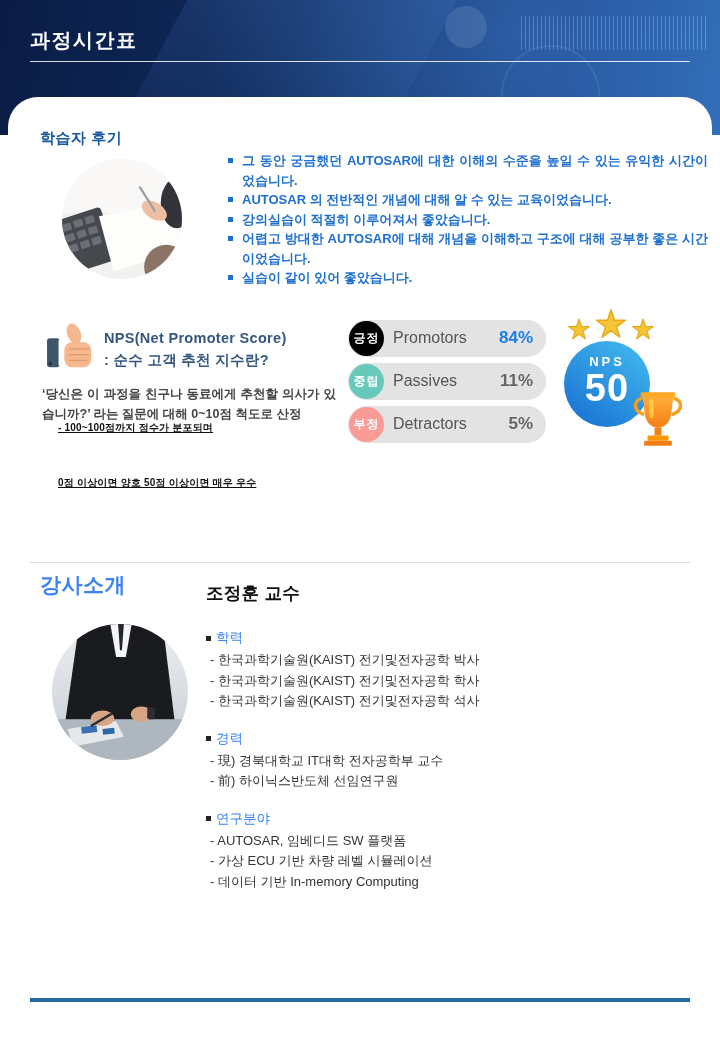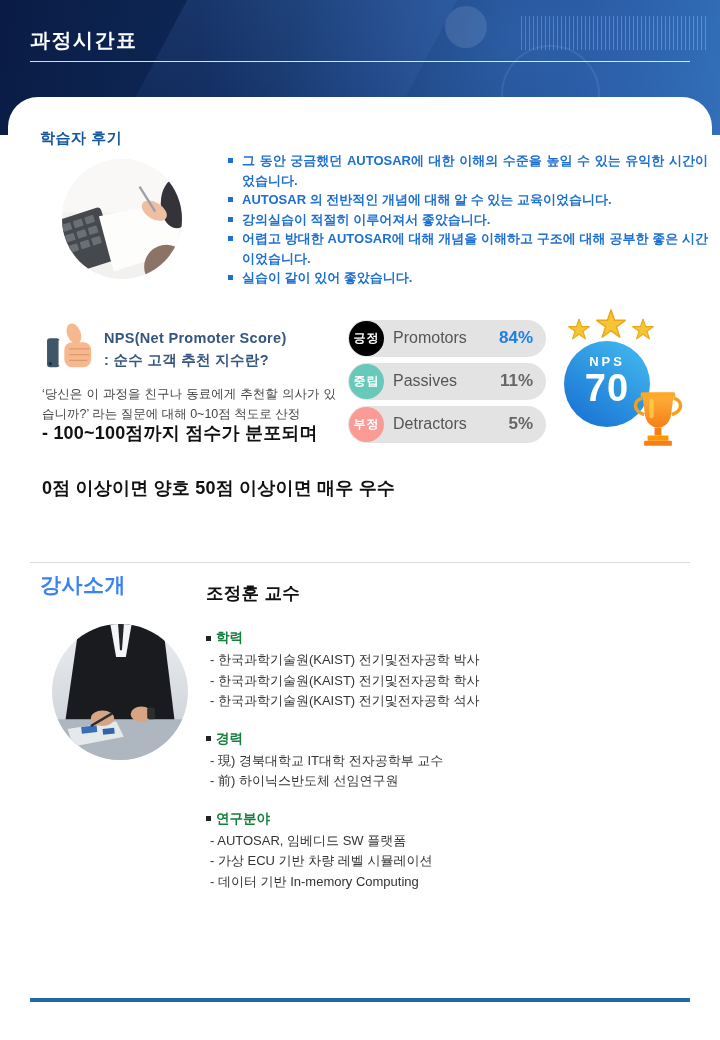--- a/index.html
+++ b/index.html
@@ -45,22 +45,22 @@
   .reviews-heading { position:absolute; left:32px; top:32px; font-size:15px; font-weight:700; color:#1656a0; letter-spacing:.5px; }
   .review-photo { position:absolute; left:54px; top:62px; width:120px; height:120px; border-radius:50%; overflow:hidden; }
   .review-list { position:absolute; left:204px; top:38px; width:480px; margin:16px; padding:0; list-style:none; }
   .review-list li { display:flex; gap:9px; }
   .review-list .sq { flex:0 0 auto; width:5px; height:5px; margin-top:7px; background:#1d6fd1; }
   .review-list .txt { font-size:13px; font-weight:600; color:#1d6fd1; line-height:1.5; text-align:justify; }
 
   
   .nps-icon { position:absolute; left:38px; top:226px; width:52px; height:48px; }
   .nps-title { position:absolute; left:96px; top:230px; font-size:14.5px; font-weight:700; color:#35567e; line-height:1.52; letter-spacing:.3px; }
-  .nps-desc { position:absolute; left:34px; top:287px; width:294px; font-size:12.5px; font-weight:400; color:#444444; line-height:1.62; text-align:justify; }
-  .nps-note { position:absolute; left:34px; font-size:18px; font-weight:700; color:#111111; letter-spacing:.2px; }
+  .nps-desc { position:absolute; left:34px; top:287px; width:294px; font-size:12.5px; font-weight:700; color:#444444; line-height:1.62; text-align:justify; }
+  .nps-note { position:absolute; left:50px; font-size:10px; font-weight:700; color:#111111; text-decoration:underline; letter-spacing:.2px; }
   .nps-note.n1 { top:324px; }
   .nps-note.n2 { top:347px;margin-top:32px; }
 
   .pill { position:absolute; left:340px; width:198px; height:37px; background:#e3e3e3; border-radius:19px; }
   .pill.p0 { top:223px; } .pill.p1 { top:266px; } .pill.p2 { top:309px; }
   .pill .tag {
     position:absolute; left:1px; top:1px; width:35px; height:35px; border-radius:50%;
     color:#ffffff; font-size:12px; font-weight:700; letter-spacing:1px;
     display:flex; align-items:center; justify-content:center;
   }
@@ -82,21 +82,21 @@
   .badge-score { font-size:38px; font-weight:700; line-height:1.0; letter-spacing:1px; }
   .badge-trophy { position:absolute; left:74px; top:84px; }
 
   
   .divider { position:absolute; left:22px; top:465px; width:660px; height:1px; background:#dcdcdc; }
   .inst-heading { position:absolute; left:32px; top:474px; font-size:21px; font-weight:700; color:#3b82f6; letter-spacing:.5px; }
   .inst-photo { position:absolute; left:44px; top:527px; width:136px; height:136px; border-radius:50%; overflow:hidden; }
   .inst-info { position:absolute; left:198px; top:484px; width:430px; }
   .inst-name { margin:0 0 24px 0; font-size:17.5px; font-weight:700; color:#111111; letter-spacing:.3px; }
   .inst-block { margin-bottom:18px; }
-  .inst-block-title { display:flex; align-items:center; gap:5px; font-size:13.5px; font-weight:700; color:#15803d; margin-bottom:3px; }
+  .inst-block-title { display:flex; align-items:center; gap:5px; font-size:13.5px; font-weight:400; color:#3b82f6; margin-bottom:3px; }
   .inst-block-title .bsq { width:5px; height:5px; background:#222222; }
   .inst-item { font-size:13px; color:#333333; line-height:1.58; padding-left:4px; }
   .inst-item::before { content:"- "; }
 
   .bottom-line { position:absolute; left:22px; top:901px; width:660px; height:4px; background:#1e6aa6; }
 </style>
 </head>
 <body>
 
 <div class="page">
@@ -214,21 +214,21 @@
         <svg width="86" height="36" viewBox="0 0 86 36">
           <g fill="#f6c437" stroke="#e9a816" stroke-width="1" stroke-linejoin="round">
             <path transform="translate(0,10) scale(1.1)" d="M10 0 L12.35 6.91 L19.51 6.91 L13.58 11.18 L15.88 18.09 L10 13.82 L4.12 18.09 L6.42 11.18 L0.49 6.91 L7.65 6.91 Z"></path>
             <path transform="translate(28,1) scale(1.5)" d="M10 0 L12.35 6.91 L19.51 6.91 L13.58 11.18 L15.88 18.09 L10 13.82 L4.12 18.09 L6.42 11.18 L0.49 6.91 L7.65 6.91 Z"></path>
             <path transform="translate(64,10) scale(1.1)" d="M10 0 L12.35 6.91 L19.51 6.91 L13.58 11.18 L15.88 18.09 L10 13.82 L4.12 18.09 L6.42 11.18 L0.49 6.91 L7.65 6.91 Z"></path>
           </g>
         </svg>
       </div>
       <div class="badge-circle">
         <div class="badge-nps">NPS</div>
-        <div class="badge-score">70</div>
+        <div class="badge-score">50</div>
       </div>
       <div class="badge-trophy">
         <svg width="52" height="56" viewBox="0 0 60 64">
           <defs>
             <linearGradient id="tg" x1="0" y1="0" x2="0" y2="1">
               <stop offset="0" stop-color="#ffb03a"></stop>
                 <stop offset="1" stop-color="#f57f17"></stop>
             </linearGradient>
           </defs>
           <path d="M12 8 C2 10 0 22 14 27" stroke="#f59f1b" stroke-width="4" fill="none"></path>

